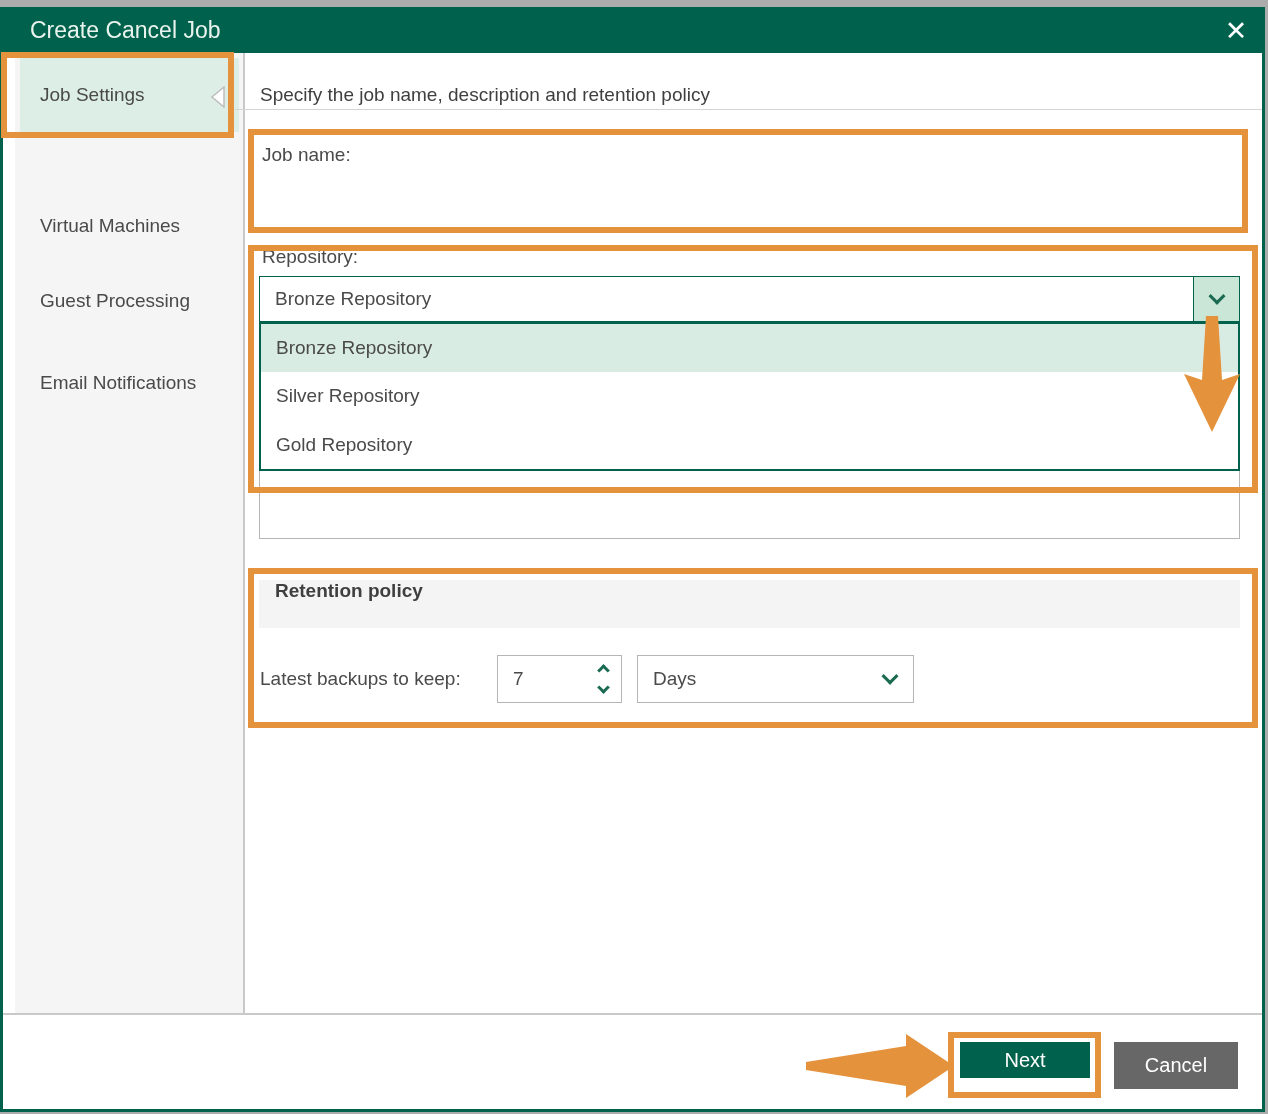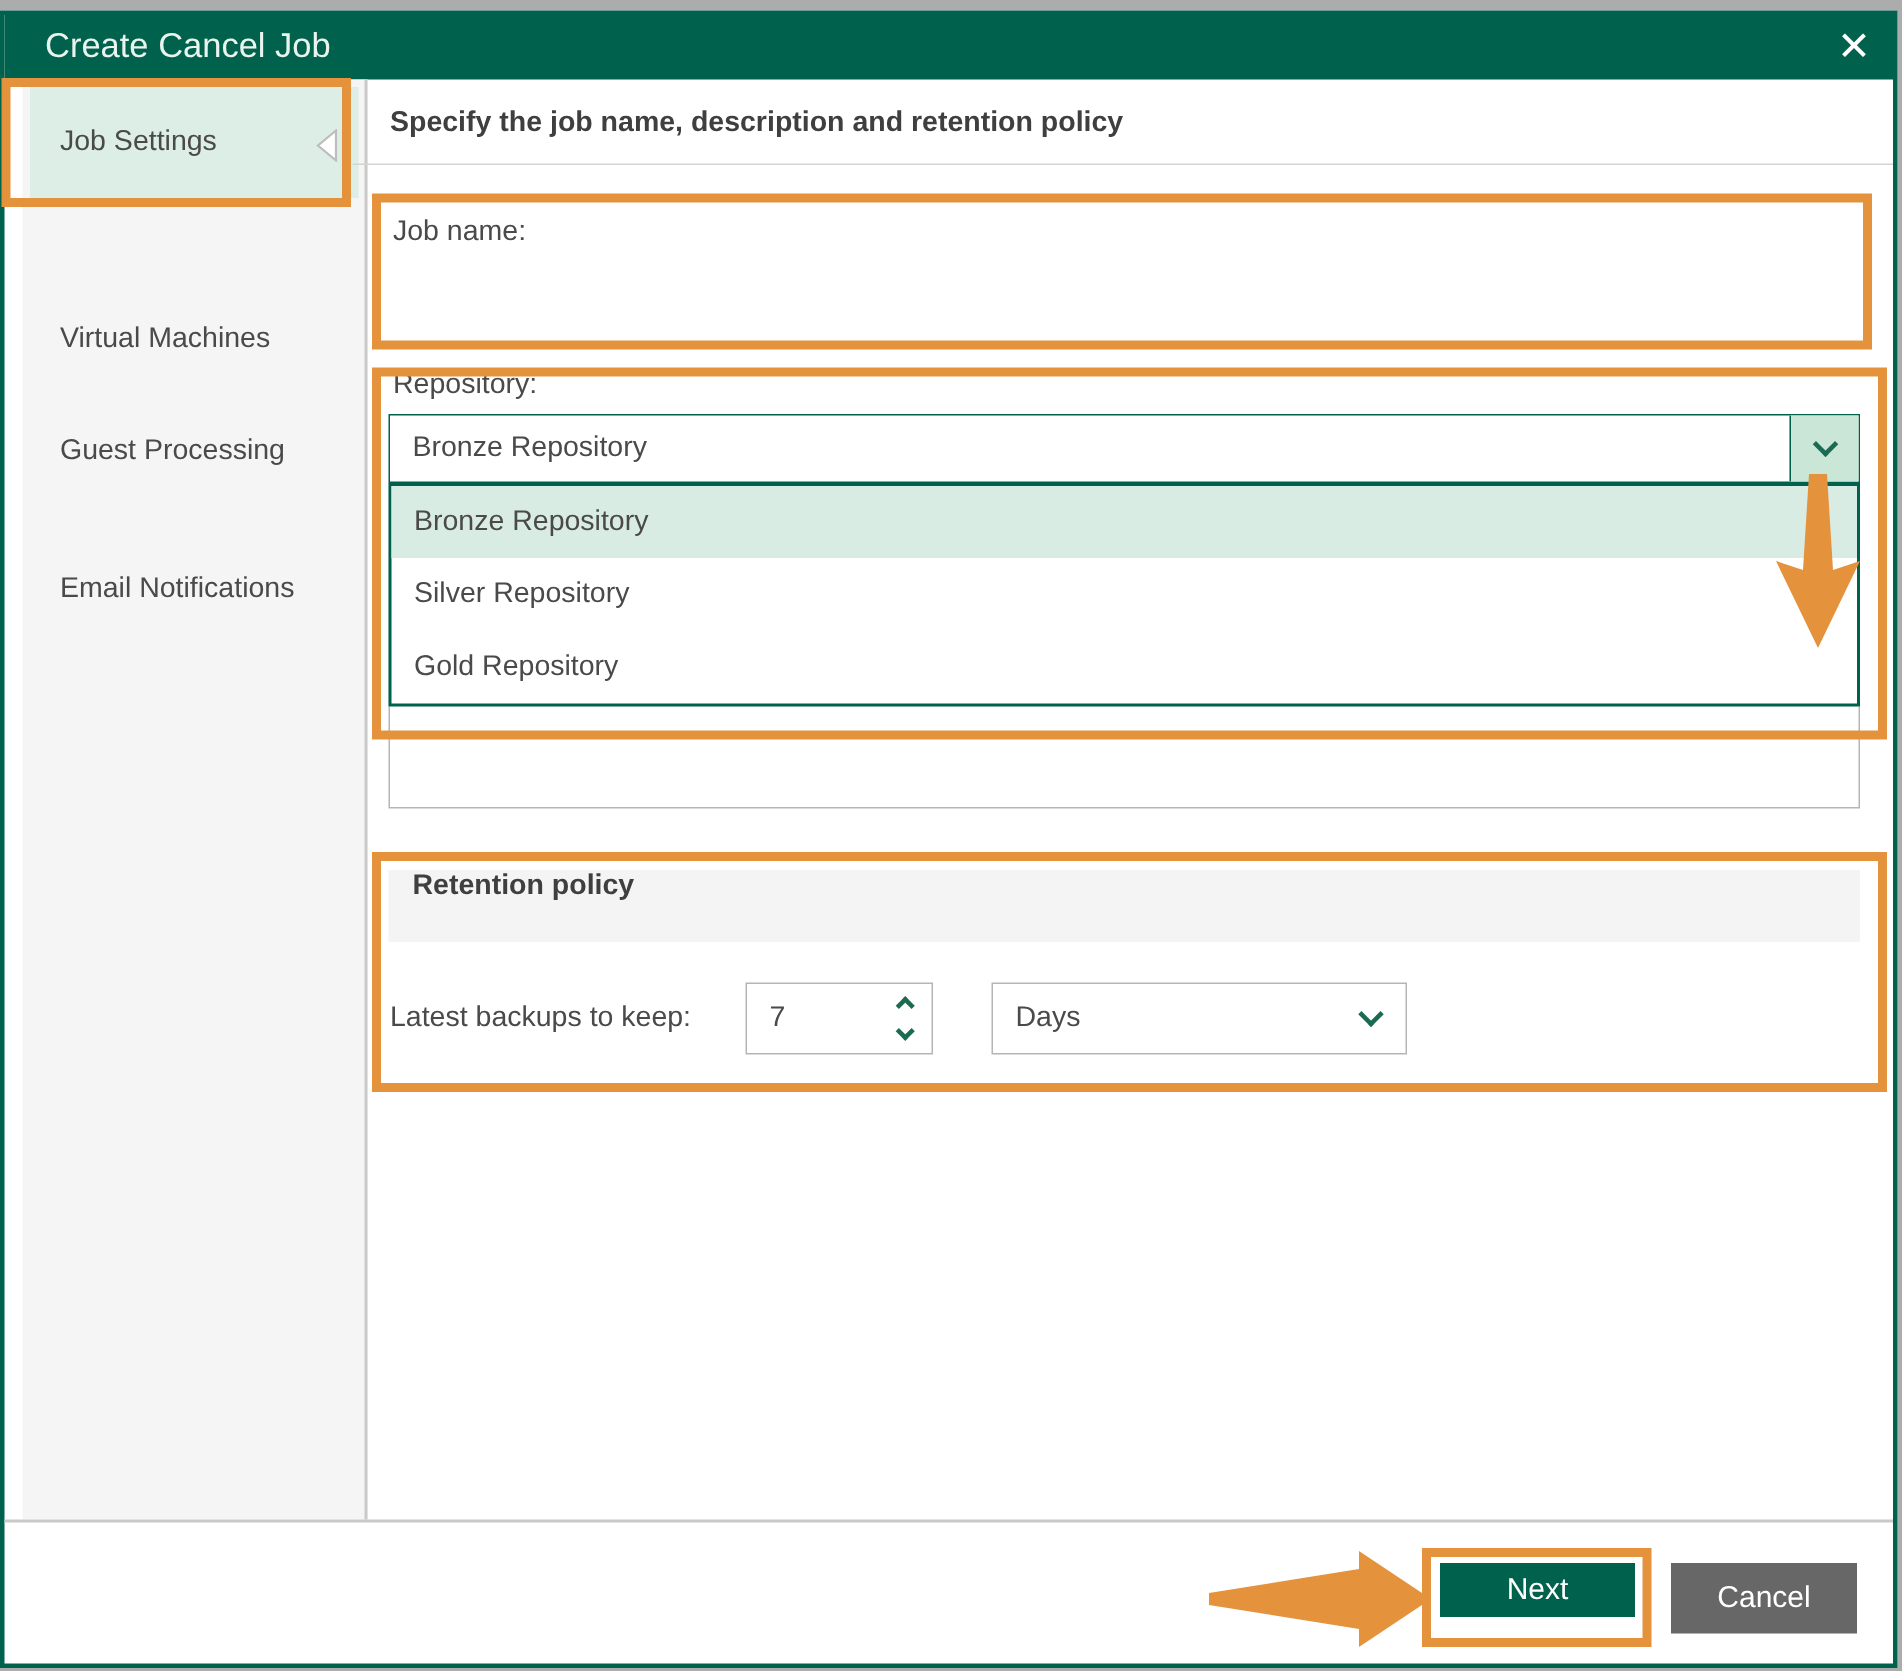--- a/index.html
+++ b/index.html
@@ -27,21 +27,21 @@
 
   .titlebar{left:3px;top:8px;width:1259px;height:45px;background:var(--brand_green);z-index:2;}
   .window-title{position:absolute;left:27px;top:0;height:45px;line-height:45px;font-size:23px;color:var(--title_text);}
   .close-btn{position:absolute;left:1213px;top:4px;width:40px;height:38px;color:#fff;font-size:27px;font-weight:700;display:flex;align-items:center;justify-content:center;cursor:pointer;}
 
   .sidebar{left:3px;top:53px;width:230px;height:960px;background:var(--sidebar_bg);border-right:2px solid var(--divider_gray);z-index:2;margin-left:12px;}
   .side-item{position:absolute;left:0;width:228px;height:50px;display:flex;align-items:center;padding-left:25px;font-size:19px;color:var(--text_medium);cursor:pointer;}
   .side-item.active{left:5px;top:5px;width:219px;height:74px;background:var(--mint_selected);padding-left:20px;}
   .active-marker{position:absolute;left:209px;top:86px;z-index:6;}
 
-  .step-heading{left:260px;top:71px;font-size:19px;font-weight:700;color:var(--text_dark);z-index:2;}
+  .step-heading{left:260px;top:84px;font-size:19px;font-weight:400;color:var(--text_dark);z-index:2;}
   .heading-divider{left:235px;top:109px;width:1027px;height:1px;background:#d4d4d4;z-index:2;}
   .footer-divider{left:3px;top:1013px;width:1259px;height:2px;background:var(--divider_gray);z-index:2;}
 
   .field-label{font-size:19px;color:var(--text_medium);z-index:3;}
   .text-input{left:259px;top:175px;width:981px;height:48px;border:1px solid var(--border_gray);background:#fff;font-size:19px;color:var(--text_medium);padding-left:15px;z-index:3;outline:none;}
 
   .select{background:#fff;display:flex;align-items:center;z-index:3;cursor:pointer;}
   .repo-select{left:259px;top:276px;width:981px;height:46px;border:1px solid var(--brand_green);}
   .select-value{flex:1;font-size:19px;color:var(--text_medium);padding-left:15px;}
   .chev-btn{width:46px;height:100%;background:var(--mint_button);border-left:1px solid var(--brand_green);display:flex;align-items:center;justify-content:center;cursor:pointer;}
@@ -55,21 +55,21 @@
 
   .dropdown{left:259px;top:322px;width:981px;height:149px;border:2px solid var(--brand_green);background:#fff;display:flex;flex-direction:column;z-index:3;}
   .option{flex:1;display:flex;align-items:center;padding-left:15px;font-size:19px;color:var(--text_medium);cursor:pointer;}
   .option.highlighted{background:var(--mint_option);}
 
   .section-bar{left:259px;top:580px;width:981px;height:48px;background:var(--section_bg);display:flex;align-items:flex-start;padding-left:16px;font-size:19px;font-weight:700;color:var(--text_dark);z-index:3;}
 
   .count-input{left:497px;top:655px;width:125px;height:48px;border:1px solid var(--border_gray);background:#fff;font-size:19px;color:var(--text_medium);padding-left:15px;padding-right:40px;z-index:3;outline:none;}
   .stepper{left:585px;top:655px;width:36px;height:48px;display:flex;flex-direction:column;align-items:center;justify-content:center;gap:8px;z-index:4;}
   .stepper span{cursor:pointer;}
-  .unit-select{left:637px;top:655px;width:277px;height:48px;border:1px solid var(--border_gray);margin-left:24px;}
+  .unit-select{left:637px;top:655px;width:277px;height:48px;border:1px solid var(--border_gray);}
   .unit-chev{width:46px;height:100%;display:flex;align-items:center;justify-content:center;}
 
   .btn{display:flex;align-items:center;justify-content:center;font-size:20px;color:#fff;cursor:pointer;z-index:3;}
   .next-btn{left:960px;top:1042px;width:130px;height:36px;background:var(--brand_green);}
   .cancel-btn{left:1114px;top:1042px;width:124px;height:47px;background:var(--cancel_gray);}
 
   .hl{border:6px solid var(--annotation_orange);z-index:5;pointer-events:none;background:transparent;}
   .hl-jobsettings{left:1px;top:52px;width:233px;height:86px;}
   .hl-jobname{left:248px;top:129px;width:1000px;height:104px;}
   .hl-repo{left:248px;top:245px;width:1010px;height:248px;}
@@ -93,21 +93,21 @@
   <div class="abs sidebar">
     <div class="side-item active">
       <span>Job Settings</span>
     </div>
     <div class="side-item" style="top:148px;">
       <span>Virtual Machines</span>
     </div>
     <div class="side-item" style="top:223px;">
       <span>Guest Processing</span>
     </div>
-    <div class="side-item" style="top:315px;text-align:right;">
+    <div class="side-item" style="top:305px;text-align:right;">
       <span>Email Notifications</span>
     </div>
   </div>
   <svg class="abs active-marker" width="16" height="22">
     <polygon points="15,1 3,11 15,21" fill="#ffffff" stroke="#bdbdbd" stroke-width="1.5"></polygon>
   </svg>
 
   <div class="abs step-heading">Specify the job name, description and retention policy</div>
   <div class="abs heading-divider"></div>
 

